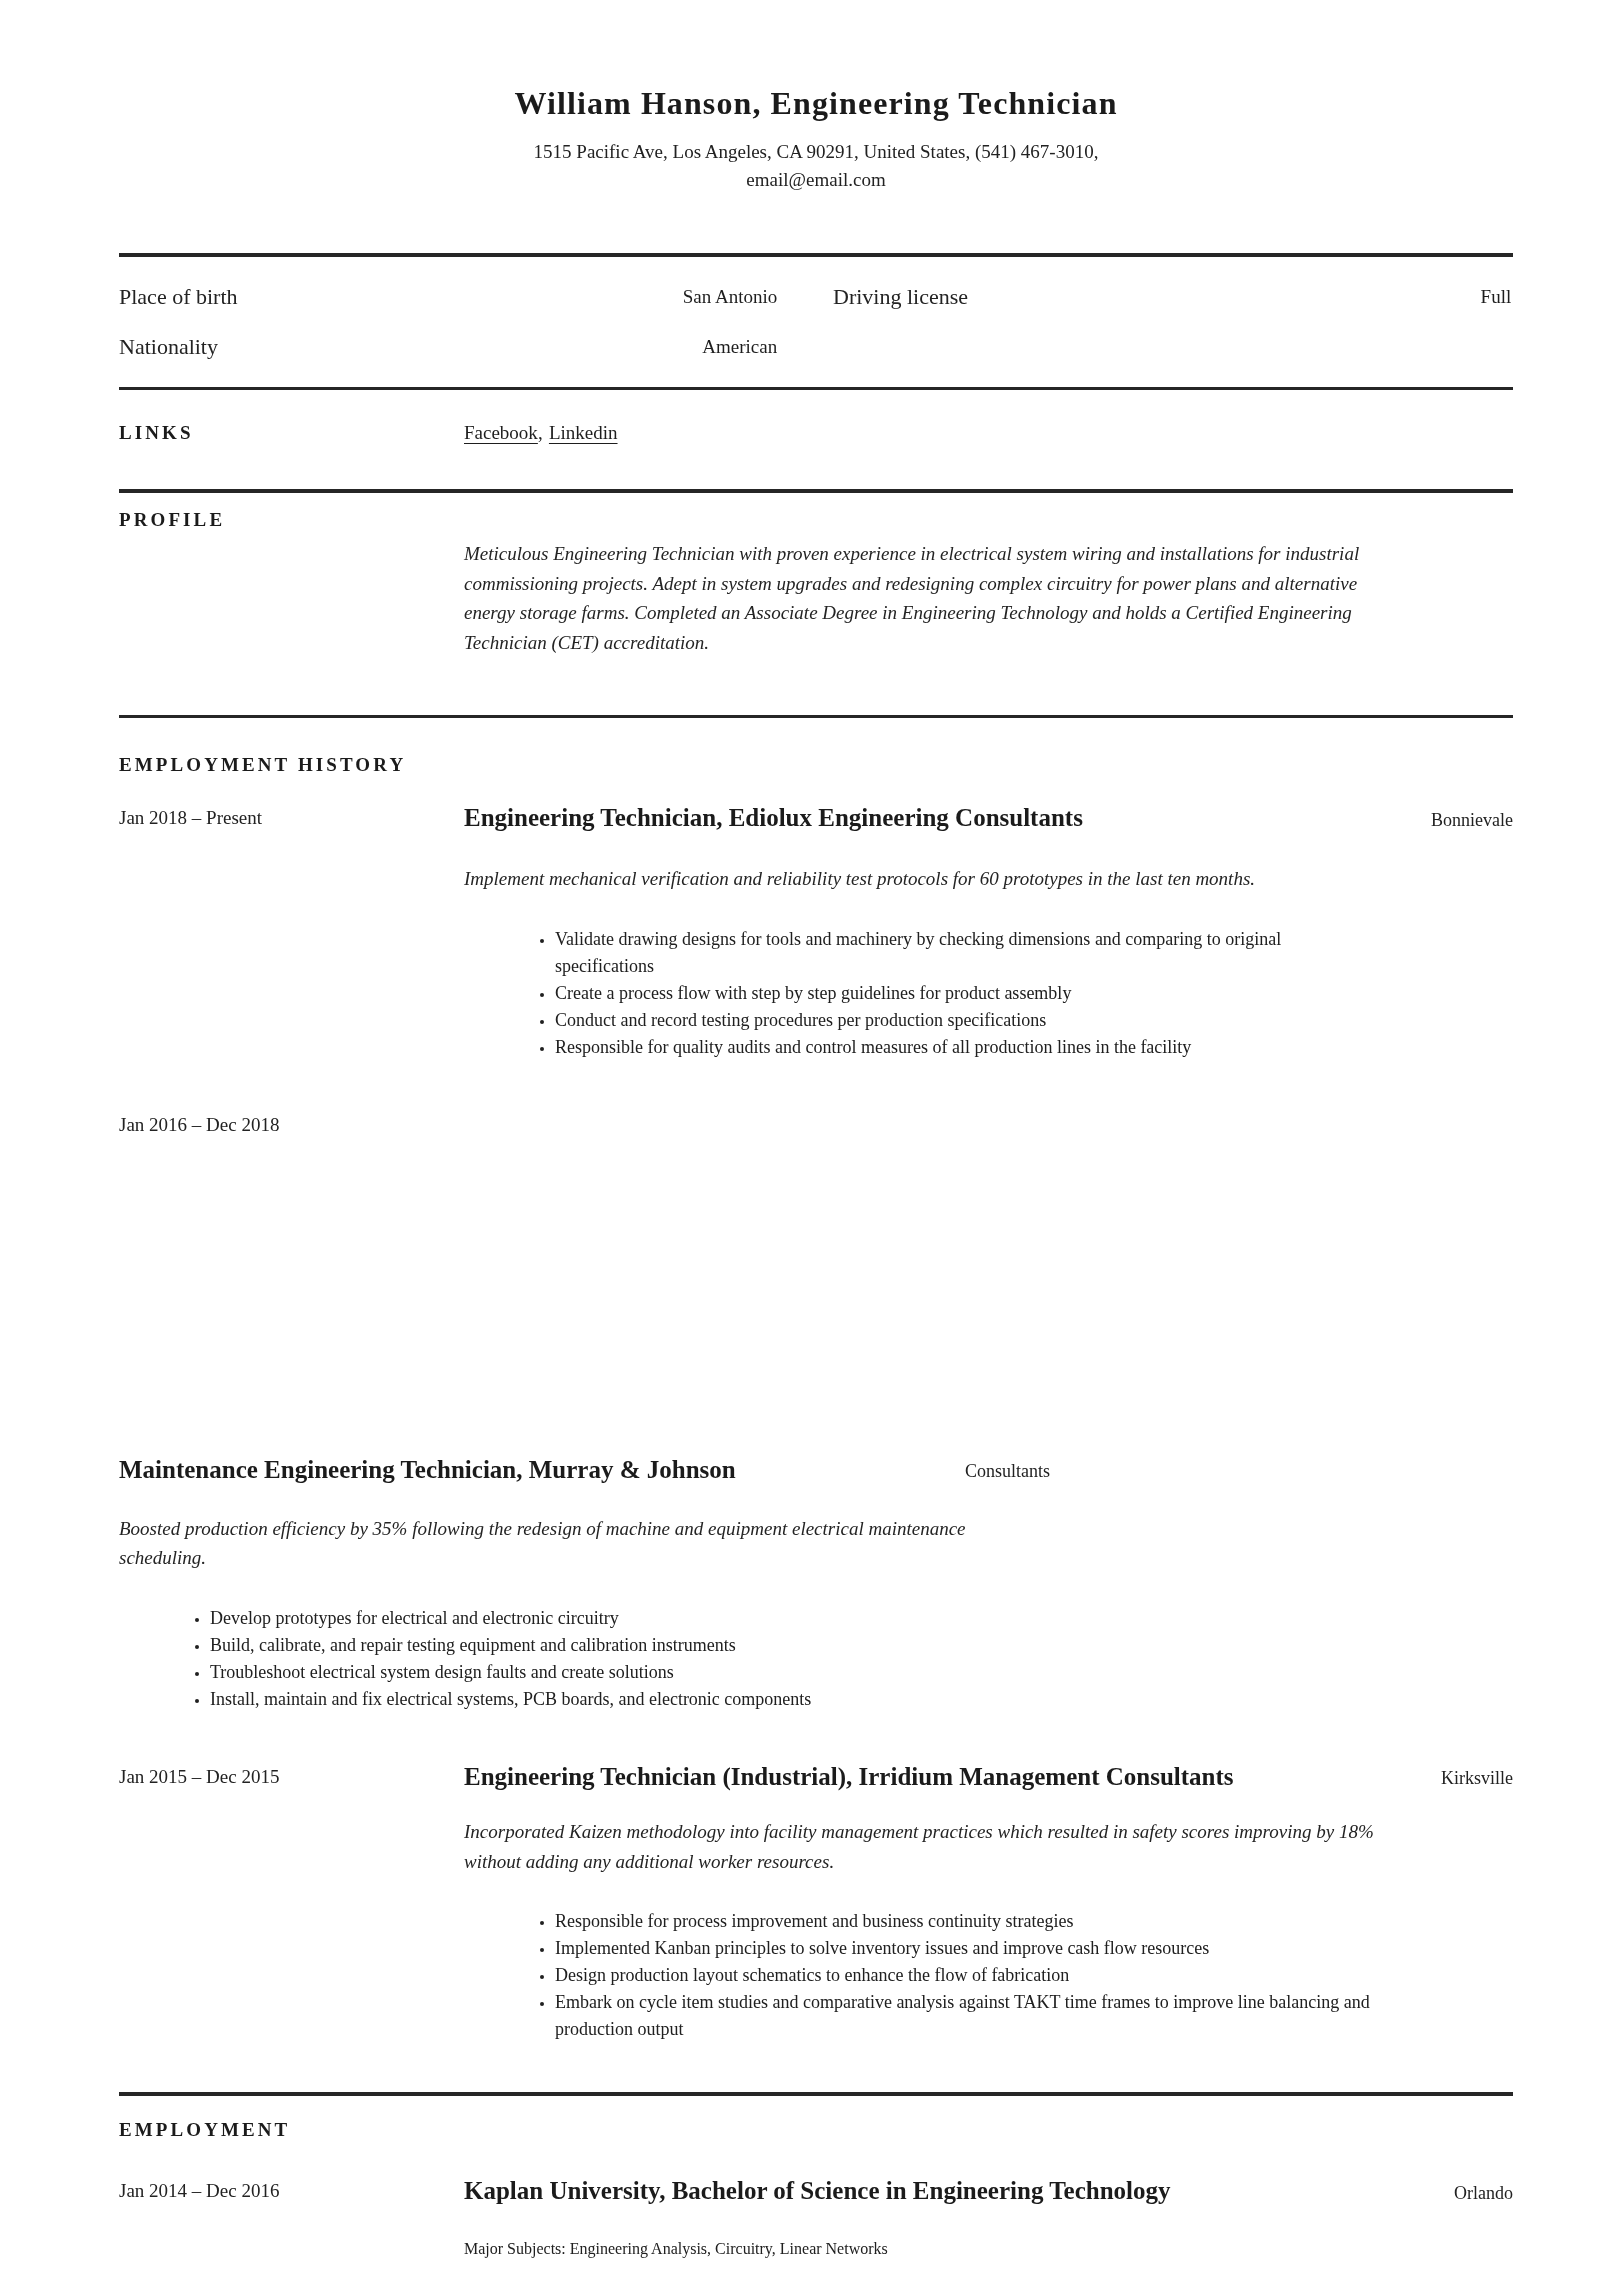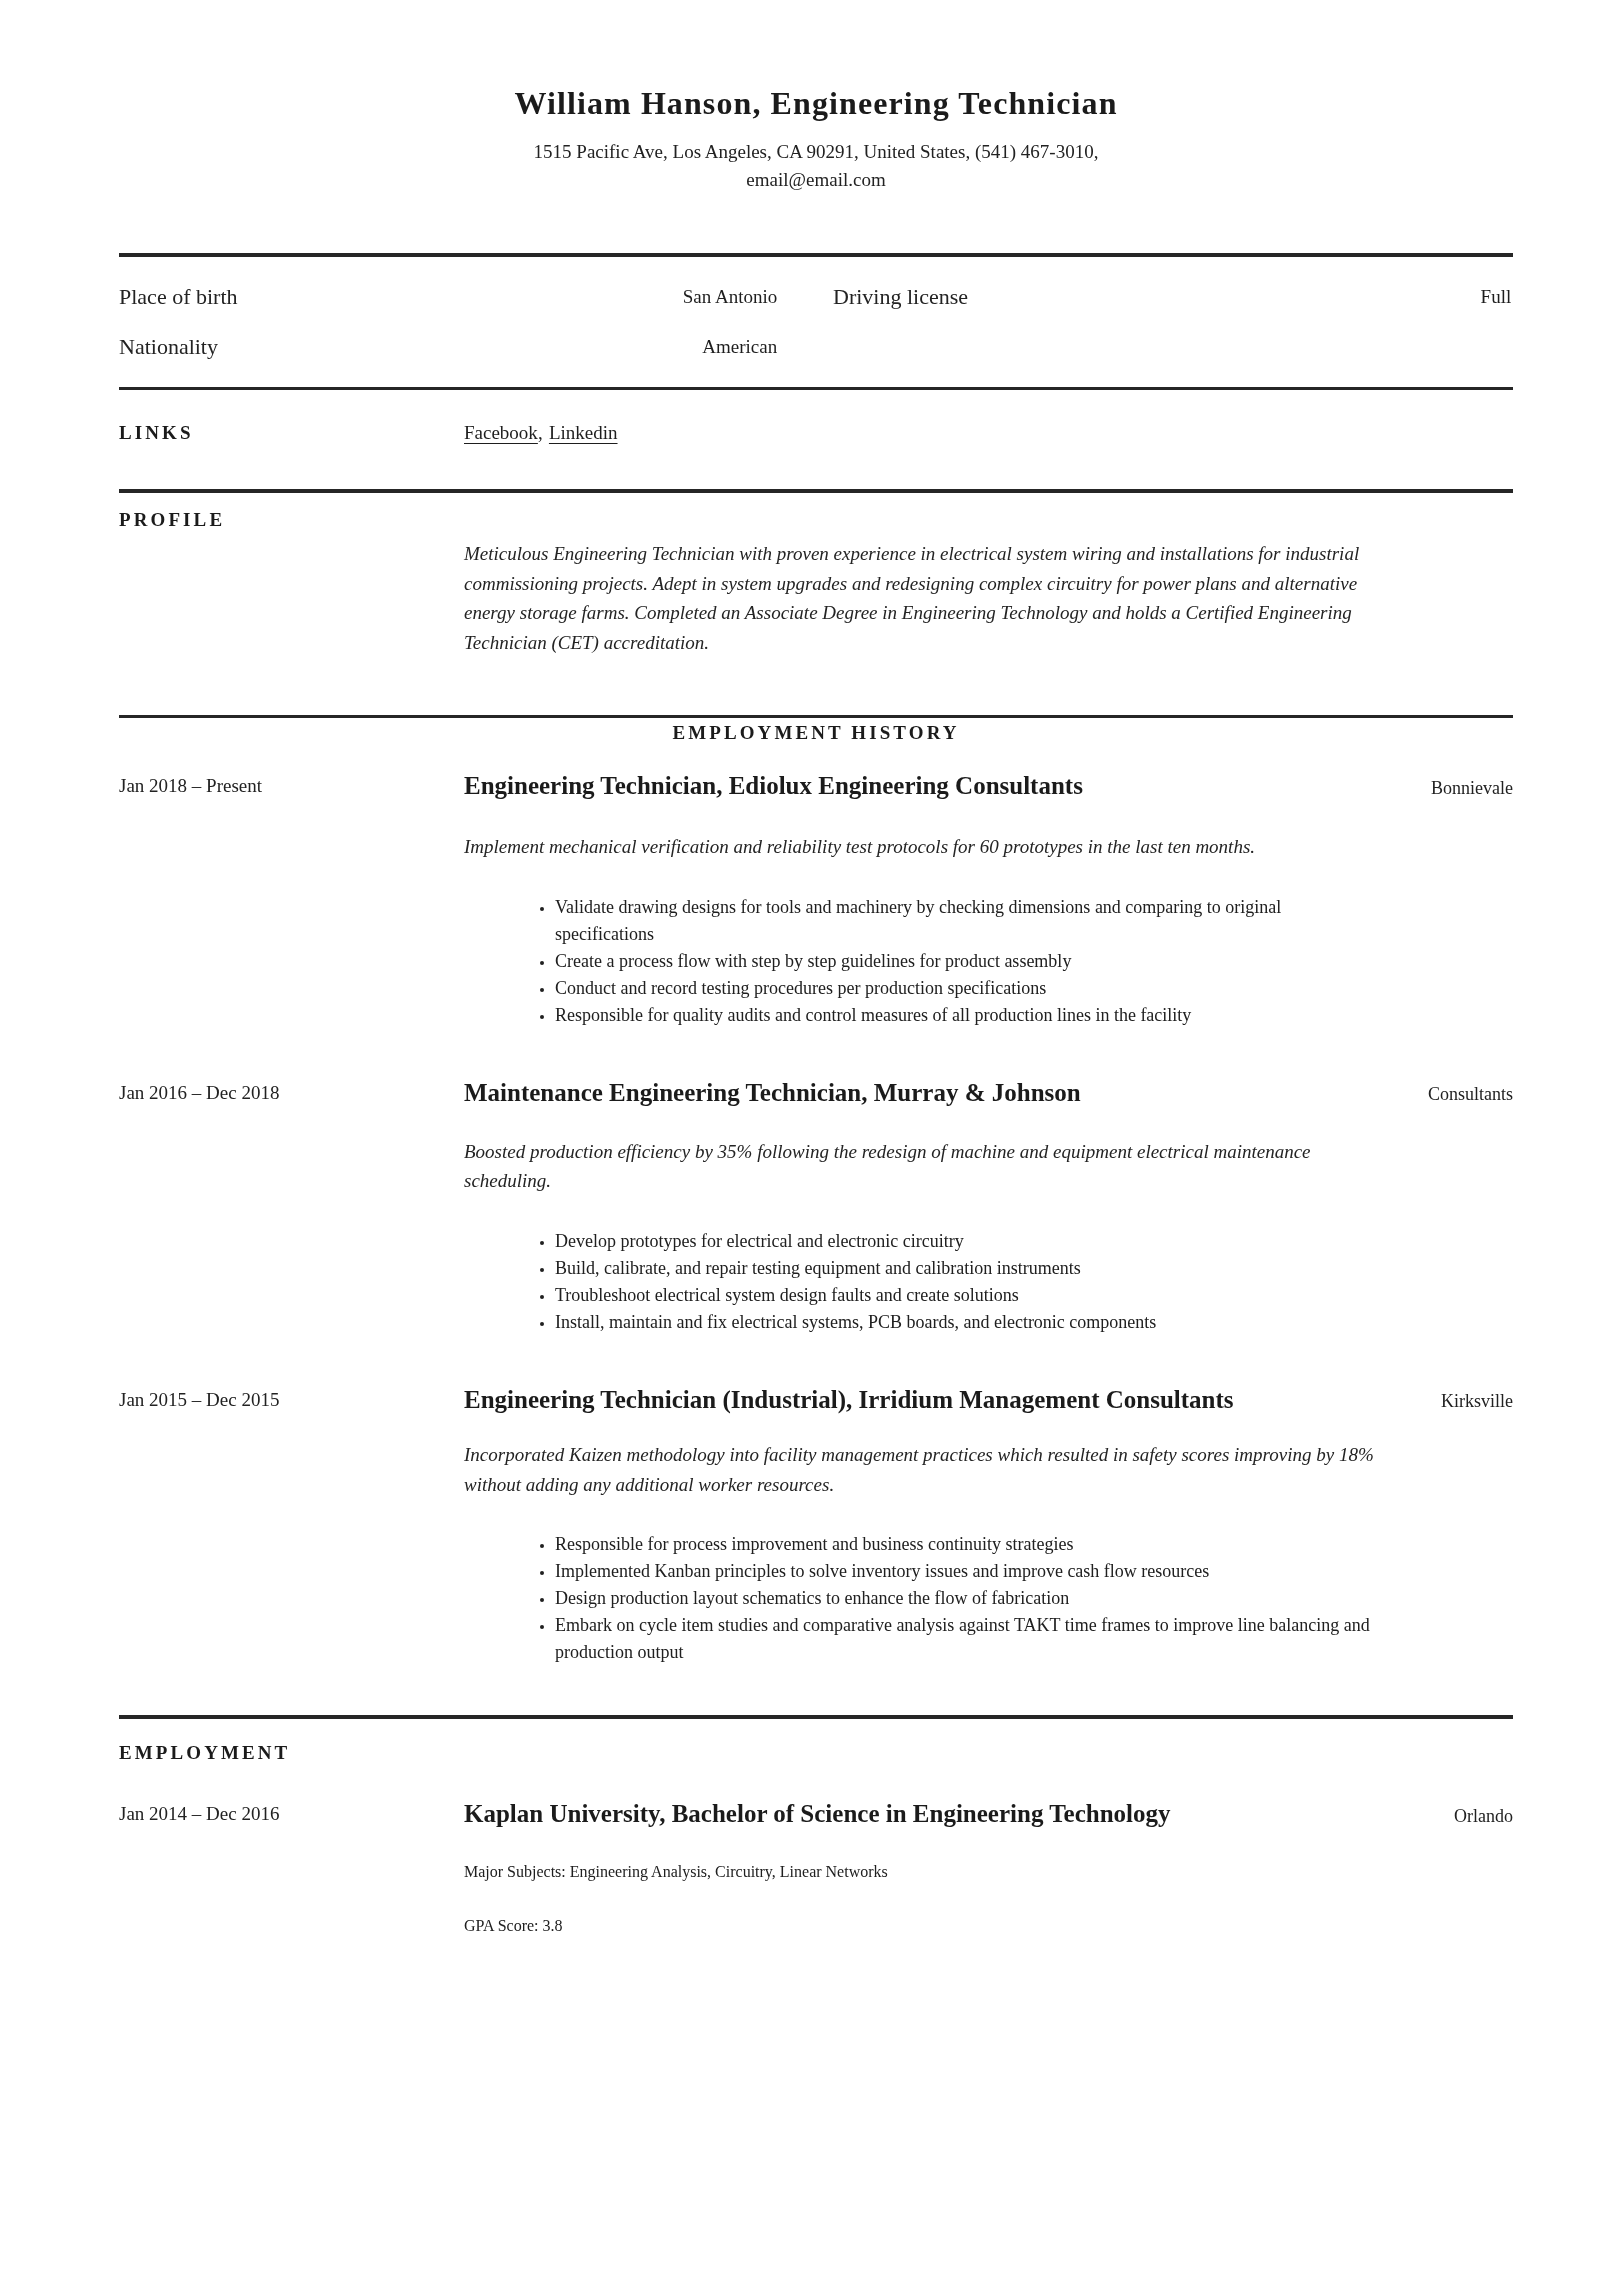--- a/index.html
+++ b/index.html
@@ -72,25 +72,25 @@
     margin-top: 6.3px;
     margin-left: 345px;
     max-width: 931px;
     font-style: italic;
     font-size: 19px;
     line-height: 29.6px;
     color: #242424;
   }
 
   
-  .emp-h { margin-top: 2px; text-align: center; }
+  .emp-h { margin-top: 34px; }
   .edu-h { margin-top: 21.5px; }
 
   .job1 { margin-top: 23px; }
-  .job2 { margin-top: 47px; }
+  .job2 { margin-top: 47px; flex-direction: column; }
   .job3 { margin-top: 47px; }
   .edu1 { margin-top: 31px; }
 
   .dates { font-size: 19px; line-height: 34px; color: #222; }
 
   .title-line { display: flex; align-items: flex-start; }
   .job-title {
     font-size: 25px;
     font-weight: bold;
     line-height: 34px;

